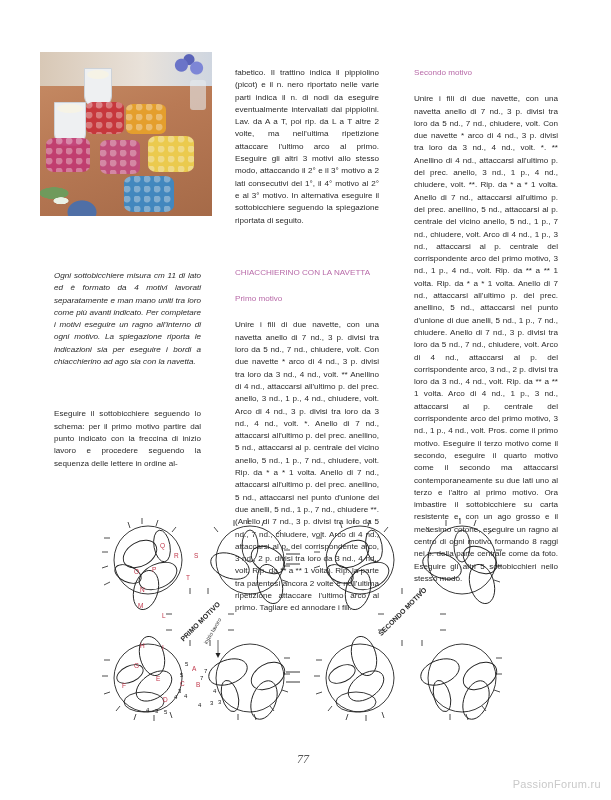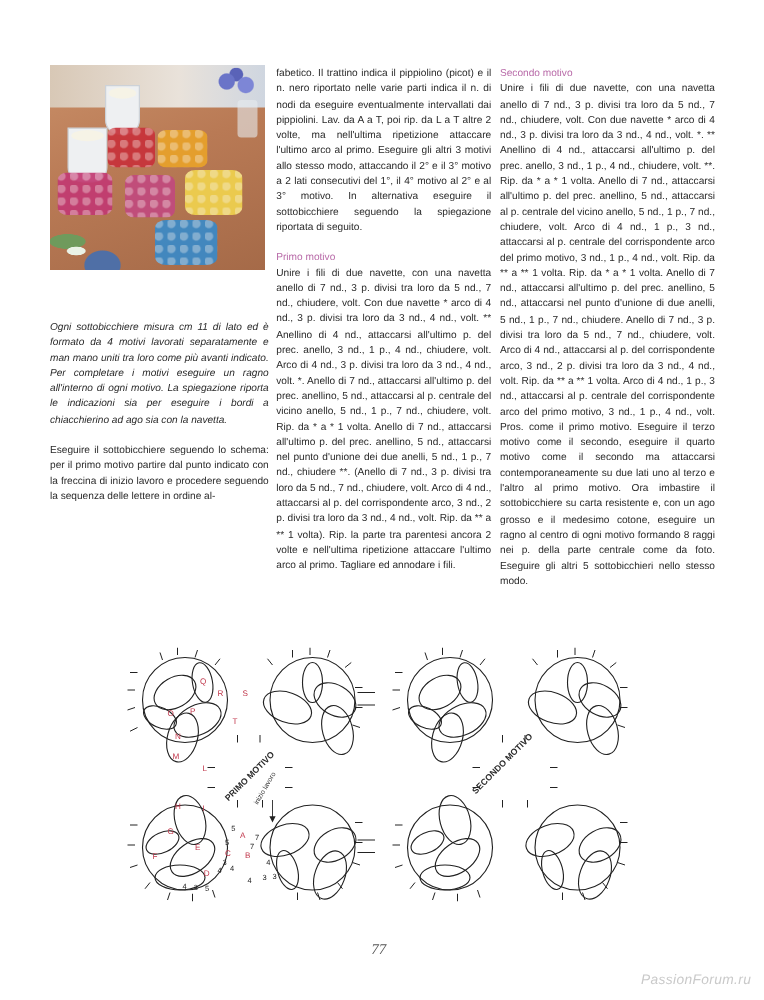--- a/index.html
+++ b/index.html
@@ -1,19 +1,19 @@
 <!DOCTYPE html>
 <html><head>
 <meta charset="utf-8">
 <style>
   html, body { margin: 0; padding: 0; background: #ffffff; }
   body { width: 611px; height: 800px; position: relative; overflow: hidden;
          font-family: "Liberation Sans", sans-serif; color: #2a2a2a; }
   .col { position: absolute; font-size: 8.1px; line-height: 12.3px; text-align: justify; }
-  .col p { margin: 0; }
+  .col p { margin: 14px; }
   .col1 { left: 40px; top: 232px; width: 175px; }
   .col2 { left: 221px; top: 53px; width: 172px; }
   .col3 { left: 400px; top: 53px; width: 172px; }
   .h { color: #b86aa8; text-transform: uppercase; }
   .sub { color: #b86aa8; }
   .gap { height: 12px; }
   .ital { font-style: italic; }
   .occ { color: #b86aa8; }
   .photo { position: absolute; left: 40px; top: 52px; width: 172px; height: 164px; overflow: hidden;
            background: linear-gradient(160deg, #c98f68 0%, #b97a55 45%, #a56a48 100%); }
@@ -29,21 +29,21 @@
                        radial-gradient(circle at 50% 20%, #5a63b8 0 5px, transparent 6px); }
   .photo .vase { position:absolute; right:6px; top:28px; width:16px; height:30px; background:rgba(230,235,238,.6); border-radius:3px; }
   .photo .leaves { position:absolute; left:0; bottom:0; width:70px; height:38px;
            background: radial-gradient(ellipse at 30% 60%, #eaf2e6 0 7px, transparent 8px),
                        radial-gradient(ellipse at 20% 40%, #6f9a5c 0 14px, transparent 15px),
                        radial-gradient(ellipse at 60% 90%, #4f6fa6 0 14px, transparent 15px); }
   .diagram { position: absolute; left: 100px; top: 518px; width: 440px; height: 225px; }
   .pagenum { position: absolute; left: 297px; top: 752px; font-family: "Liberation Serif", serif;
              font-style: italic; font-size: 12px; color: #555; }
   .watermark { position: absolute; right: 10px; top: 778px; font-size: 11px; color: #c9c9c9;
-               letter-spacing: .3px; font-style: italic; }
+               letter-spacing: .3px; }
 </style>
 </head>
 <body>
 
 <div class="photo">
   <div class="bg-top"></div>
   <div class="flowers"></div>
   <div class="vase"></div>
   <div class="cup" style="left:44px;top:16px;width:26px;height:38px;"></div>
   <div class="cup" style="left:14px;top:50px;width:30px;height:42px;"></div>
@@ -60,20 +60,21 @@
   <div class="gap"></div>
   <div class="gap"></div>
   <p class="ital">Ogni sottobicchiere misura cm 11 di lato ed è formato da 4 motivi lavorati separatamente e man mano uniti tra loro come più avanti indicato. Per completare i motivi eseguire un ragno all'interno di ogni motivo. La spiegazione riporta le indicazioni sia per eseguire i bordi a chiacchierino ad ago sia con la navetta.</p>
   <div class="gap"></div>
   <p>Eseguire il sottobicchiere seguendo lo schema: per il primo motivo partire dal punto indicato con la freccina di inizio lavoro e procedere seguendo la sequenza delle lettere in ordine al-</p>
 </div>
 
 <div class="col col2">
   <p>fabetico. Il trattino indica il pippiolino (picot) e il n. nero riportato nelle varie parti indica il n. di nodi da eseguire eventualmente intervallati dai pippiolini. Lav. da A a T, poi rip. da L a T altre 2 volte, ma nell'ultima ripetizione attaccare l'ultimo arco al primo. Eseguire gli altri 3 motivi allo stesso modo, attaccando il 2° e il 3° motivo a 2 lati consecutivi del 1°, il 4° motivo al 2° e al 3° motivo. In alternativa eseguire il sottobicchiere seguendo la spiegazione riportata di seguito.</p>
   <div class="gap"></div>
+  <p class="h">CHIACCHIERINO CON LA NAVETTA</p>
   <p class="sub">Primo motivo</p>
   <p>Unire i fili di due navette, con una navetta anello di 7 nd., 3 p. divisi tra loro da 5 nd., 7 nd., chiudere, volt. Con due navette * arco di 4 nd., 3 p. divisi tra loro da 3 nd., 4 nd., volt. ** Anellino di 4 nd., attaccarsi all'ultimo p. del prec. anello, 3 nd., 1 p., 4 nd., chiudere, volt. Arco di 4 nd., 3 p. divisi tra loro da 3 nd., 4 nd., volt. *. Anello di 7 nd., attaccarsi all'ultimo p. del prec. anellino, 5 nd., attaccarsi al p. centrale del vicino anello, 5 nd., 1 p., 7 nd., chiudere, volt. Rip. da * a * 1 volta. Anello di 7 nd., attaccarsi all'ultimo p. del prec. anellino, 5 nd., attaccarsi nel punto d'unione dei due anelli, 5 nd., 1 p., 7 nd., chiudere **. (Anello di 7 nd., 3 p. divisi tra loro da 5 nd., 7 nd., chiudere, volt. Arco di 4 nd., attaccarsi al p. del corrispondente arco, 3 nd., 2 p. divisi tra loro da 3 nd., 4 nd., volt. Rip. da ** a ** 1 volta). Rip. la parte tra parentesi ancora 2 volte e nell'ultima ripetizione attaccare l'ultimo arco al primo. Tagliare ed annodare i fili.</p>
 </div>
 
 <div class="col col3">
   <p class="sub">Secondo motivo</p>
   <p>Unire i fili di due navette, con una navetta anello di 7 nd., 3 p. divisi tra loro da 5 nd., 7 nd., chiudere, volt. Con due navette * arco di 4 nd., 3 p. divisi tra loro da 3 nd., 4 nd., volt. *. ** Anellino di 4 nd., attaccarsi all'ultimo p. del prec. anello, 3 nd., 1 p., 4 nd., chiudere, volt. **. Rip. da * a * 1 volta. Anello di 7 nd., attaccarsi all'ultimo p. del prec. anellino, 5 nd., attaccarsi al p. centrale del vicino anello, 5 nd., 1 p., 7 nd., chiudere, volt. Arco di 4 nd., 1 p., 3 nd., attaccarsi al p. centrale del corrispondente arco del primo motivo, 3 nd., 1 p., 4 nd., volt. Rip. da ** a ** 1 volta. Rip. da * a * 1 volta. Anello di 7 nd., attaccarsi all'ultimo p. del prec. anellino, 5 nd., attaccarsi nel punto d'unione di due anelli, 5 nd., 1 p., 7 nd., chiudere. Anello di 7 nd., 3 p. divisi tra loro da 5 nd., 7 nd., chiudere, volt. Arco di 4 nd., attaccarsi al p. del corrispondente arco, 3 nd., 2 p. divisi tra loro da 3 nd., 4 nd., volt. Rip. da ** a ** 1 volta. Arco di 4 nd., 1 p., 3 nd., attaccarsi al p. centrale del corrispondente arco del primo motivo, 3 nd., 1 p., 4 nd., volt. Pros. come il primo motivo. Eseguire il terzo motivo come il secondo, eseguire il quarto motivo come il secondo ma attaccarsi contemporaneamente su due lati uno al terzo e l'altro al primo motivo. Ora imbastire il sottobicchiere su carta resistente e, con un ago grosso e il medesimo cotone, eseguire un ragno al centro di ogni motivo formando 8 raggi nei p. della parte centrale come da foto. Eseguire gli altri 5 sottobicchieri nello stesso modo.</p>
 </div>
 
 <div class="diagram">

